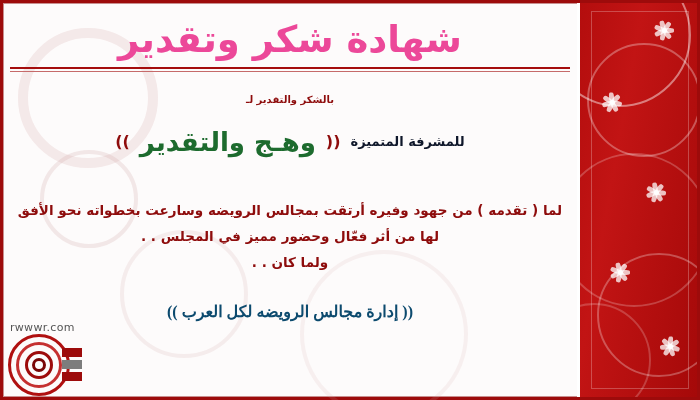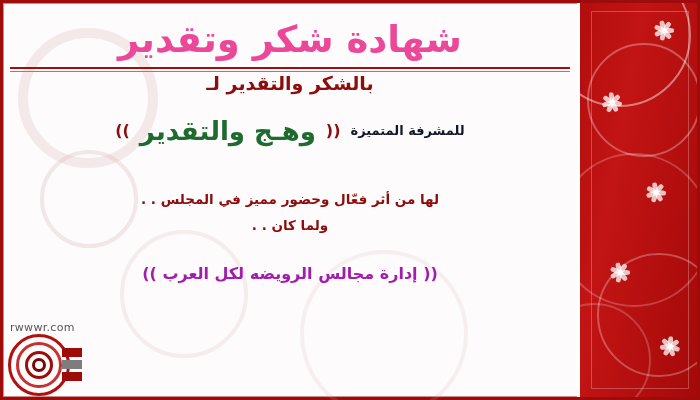--- a/index.html
+++ b/index.html
@@ -161,21 +161,22 @@
     background: #c66a6a;
     margin-top: 2px;
   }
   .line1 {
     margin-top: 18px;
     font-size: 15px;
     font-weight: bold;
     color: #8e0c0c;
   }
   .line2 {
-    font-size: 19px;
+    margin-top: 22px;
+    font-size: 10px;
     font-weight: bold;
     color: #8e0c0c;
   }
   .name-row {
     margin-top: 22px;
     display: flex;
     flex-direction: row;
     align-items: center;
     justify-content: center;
     gap: 10px;
@@ -200,21 +201,22 @@
     margin-top: 40px;
     font-size: 13.5px;
     font-weight: bold;
     color: #8e0c0c;
     line-height: 1.95;
   }
   .signature {
     margin-top: 26px;
     font-size: 16px;
     font-weight: bold;
-    color: #a21caf;
+    color: #0c4a6e;
+    font-family: Liberation Serif, serif;
   }
 </style>
 </head>
 <body>
 
 <div class="stage">
   <div class="frame-outer"></div>
   <div class="frame-inner"></div>
 
   <div class="ghost" style="left:18px; top:28px; width:120px; height:120px;"></div>
@@ -305,19 +307,20 @@
     <div class="line2">بالشكر والتقدير لـ</div>
 
     <div class="name-row">
       <span class="name-label">للمشرفة المتميزة</span>
       <span class="quote">((</span>
       <span class="honoree">وهـج  والتقدير</span>
       <span class="quote">))</span>
     </div>
 
     <div class="body">
+      <div>لما ( تقدمه ) من جهود وفيره أرتقت بمجالس الرويضه وسارعت بخطواته نحو الأفق</div>
       <div>لها من أثر فعّال وحضور مميز في المجلس . .</div>
       <div>ولما كان . .</div>
     </div>
 
     <div class="signature">(( إدارة مجالس الرويضه لكل العرب ))</div>
   </div>
 </div>
 
 </body></html>

